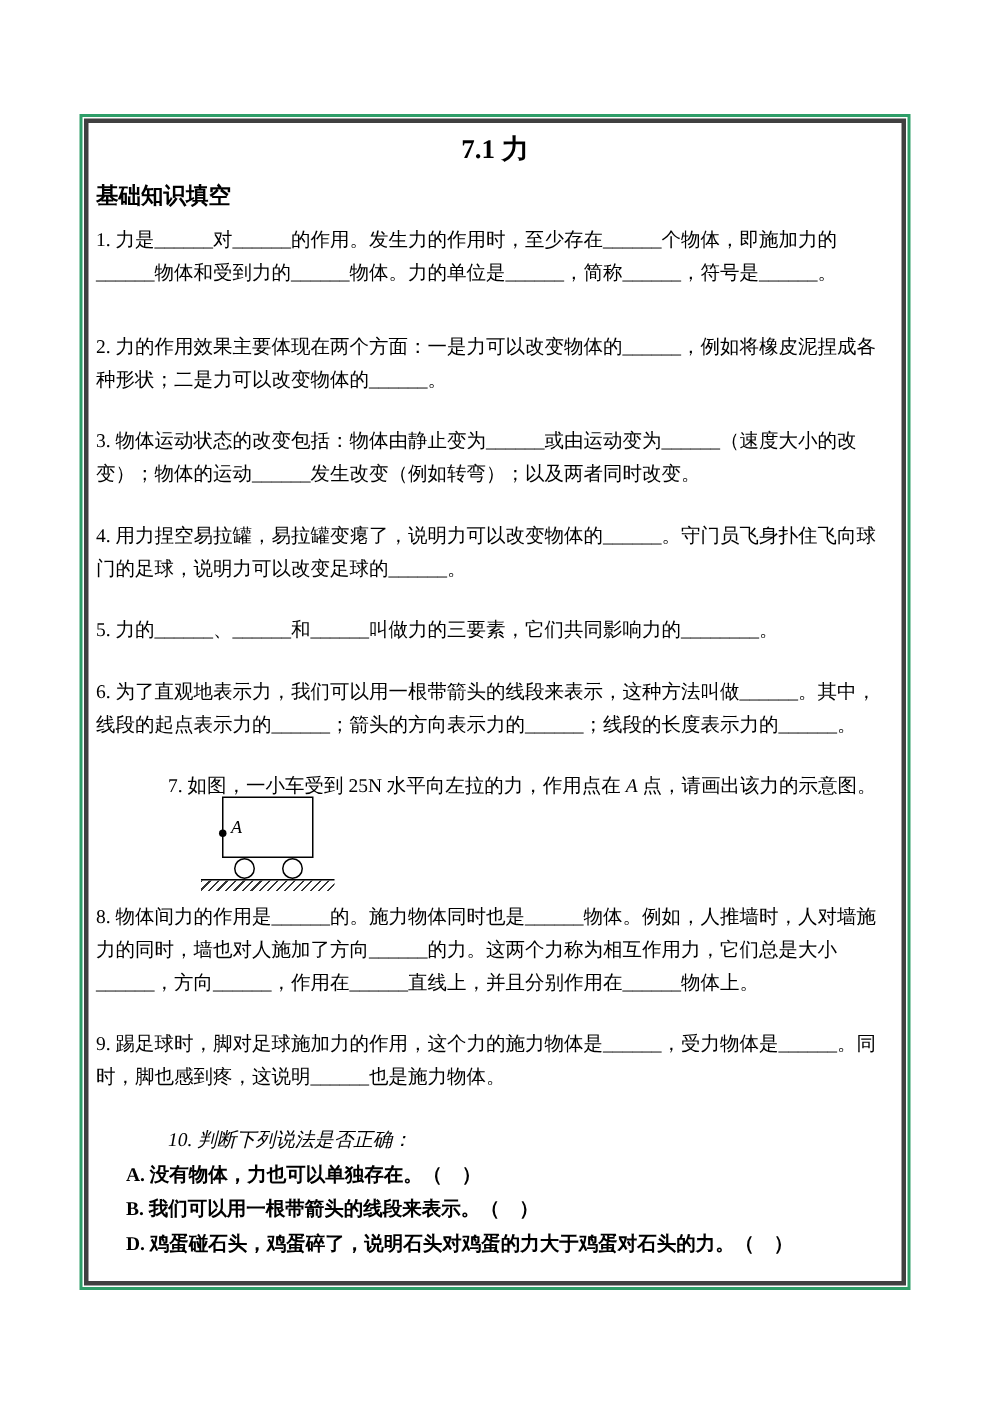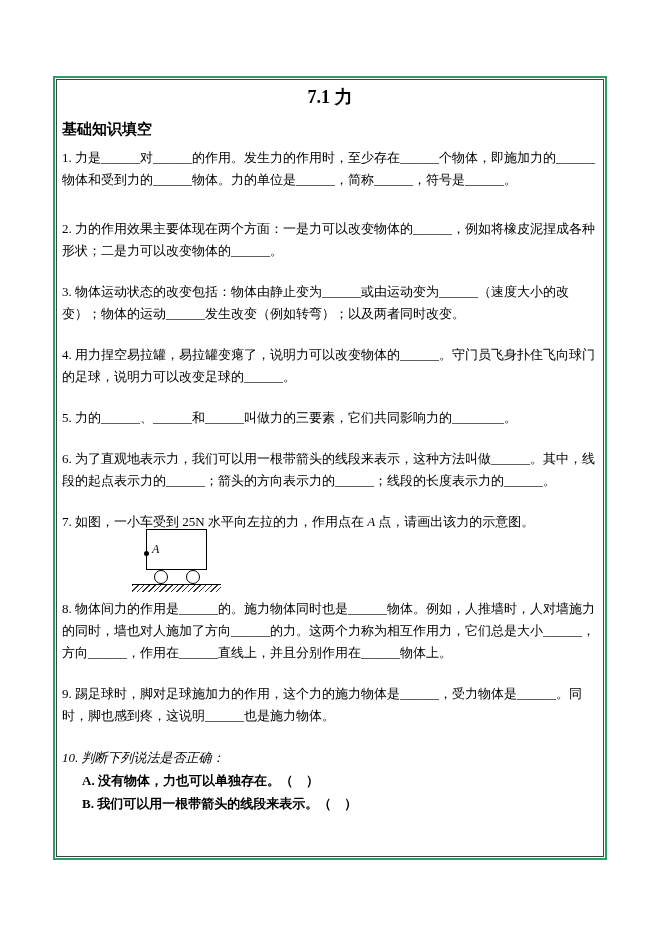--- a/index.html
+++ b/index.html
@@ -13,21 +13,21 @@
   }
   .page-border-outer {
     position: absolute;
     left: 53px; top: 76px;
     width: 554px; height: 784px;
     border: 2px solid #2E9E68;
     padding: 1px;
   }
   .page-border-inner {
     width: 100%; height: 100%;
-    border: 1px solid #404040;
+    border: 3px solid #404040;
   }
   .content {
     width: 100%; height: 100%;
     padding: 5px 5px 0 5px;
     overflow: hidden;
   }
   .title {
     margin: 0 0 9px 0;
     font-size: 18px;
     line-height: 24px;
@@ -39,21 +39,21 @@
     font-size: 15px;
     line-height: 22px;
     font-weight: bold;
   }
   .q {
     margin: 0 0 19px 0;
     font-size: 13px;
     line-height: 22px;
   }
   .q.mb-lg { margin-bottom: 27px; }
-  .q.mb-0  { margin-bottom: 0; }
+  .q.mb-0  { margin-bottom: 0; margin-left: 48px; }
   .italic  { font-style: italic; }
 
   
   .figure {
     position: relative;
     width: 170px; height: 64px;
     margin: -6px 0 7px 70px;
   }
   .cart-body {
     position: absolute;
@@ -136,17 +136,18 @@
         <div class="ground-hatch"></div>
       </div>
 
       <p class="q">8. 物体间力的作用是______的。施力物体同时也是______物体。例如，人推墙时，人对墙施力的同时，墙也对人施加了方向______的力。这两个力称为相互作用力，它们总是大小______，方向______，作用在______直线上，并且分别作用在______物体上。</p>
       <p class="q">9. 踢足球时，脚对足球施加力的作用，这个力的施力物体是______，受力物体是______。同时，脚也感到疼，这说明______也是施力物体。</p>
 
       <p class="q mb-0 stem">10. 判断下列说法是否正确：</p>
       <div class="options">
         <div>A. 没有物体，力也可以单独存在。（　）</div>
         <div>B. 我们可以用一根带箭头的线段来表示。（　）</div>
+        <div>D. 鸡蛋碰石头，鸡蛋碎了，说明石头对鸡蛋的力大于鸡蛋对石头的力。（　）</div>
       </div>
 
     </div>
   </div>
 </div>
 
 </body></html>

